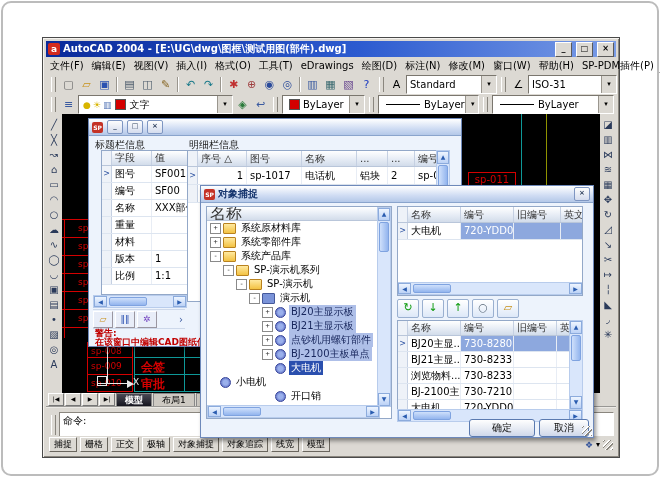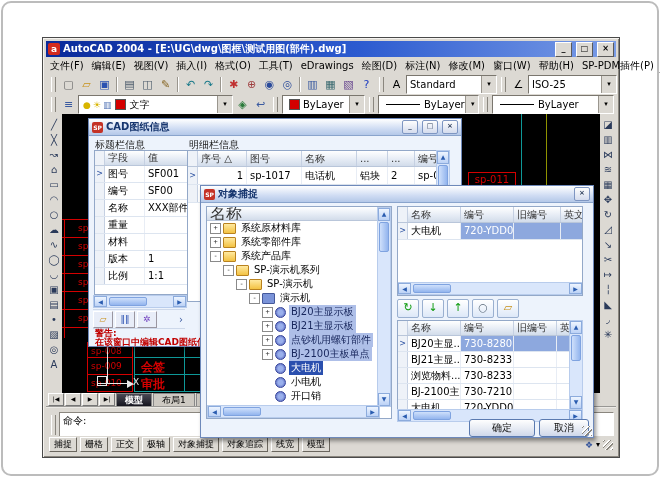--- a/index.html
+++ b/index.html
@@ -152,21 +152,21 @@
     <div class="tbi" style="color: rgb(26, 58, 192);">?</div>
     <div class="hndl"></div>
     <div class="tbi">A</div>
     <div class="combo" style="width:86px">
       <span>Standard</span>
       <span class="cbtn">▾</span>
     </div>
     <div class="hndl"></div>
     <div class="tbi">∠</div>
     <div class="combo" style="width:84px">
-      <span>ISO-25</span>
+      <span>ISO-31</span>
       <span class="cbtn">▾</span>
     </div>
   </div>
 
   <div class="tb2 a">
     <div class="hndl"></div>
     <div class="tbi" style="color:#3a5aa0">≡</div>
     <div class="combo" style="width:150px">
       <span class="lglyph" style="color: rgb(216, 181, 0);">●</span>
       <span class="lglyph" style="color: rgb(216, 181, 0);">☀</span>
@@ -309,29 +309,28 @@
     <span class="flexsp"></span>
     <span style="font-size: 9px; color: rgb(58, 90, 160);">❖</span>
     <span style="font-size:8px">▾</span>
     <div class="grip"></div>
   </div>
 </div>
 
 <div class="dlg" id="dlg-info" style="left:88px;top:118px;width:372px;height:227px">
   <div class="dtbar">
     <div class="sp-ico">SP</div>
-    <div class="dttl">CAD图纸信息</div>
     <div class="dbtn">_</div>
     <div class="dbtn">□</div>
     <div class="dbtn">×</div>
   </div>
   <div class="grp" style="left:6px;top:19px">标题栏信息</div>
   <div class="grp" style="left:100px;top:19px">明细栏信息</div>
 
-  <div class="xtbl" style="left:5px;top:31px;width:92px;height:143px">
+  <div class="xtbl" style="left:12px;top:31px;width:92px;height:143px">
     <div class="xhd">
       <div class="selc"></div>
       <div style="width:33px">字段</div>
       <div style="width:44px">值</div>
     </div>
     <div class="xrow">
       <div class="selc">&gt;</div>
       <div style="width:33px">图号</div>
       <div style="width:44px">SF001</div>
     </div>
@@ -478,21 +477,21 @@
       <div class="ti hl" style="padding-left:55px">
             <span class="exp">+</span>
             <span class="tico p"></span>
             <span class="tlbl">BJ-2100主板单点</span>
           </div>
       <div class="ti sel" style="padding-left:55px">
             <span class="exp noexp"></span>
             <span class="tico p"></span>
             <span class="tlbl">大电机</span>
           </div>
-      <div class="ti" style="padding-left:55px">
+      <div class="ti" style="">
             <span class="exp noexp"></span>
             <span class="tico p"></span>
             <span class="tlbl">小电机</span>
           </div>
       <div class="ti" style="padding-left:55px">
             <span class="exp noexp"></span>
             <span class="tico p"></span>
             <span class="tlbl">开口销</span>
           </div>
     </div>

